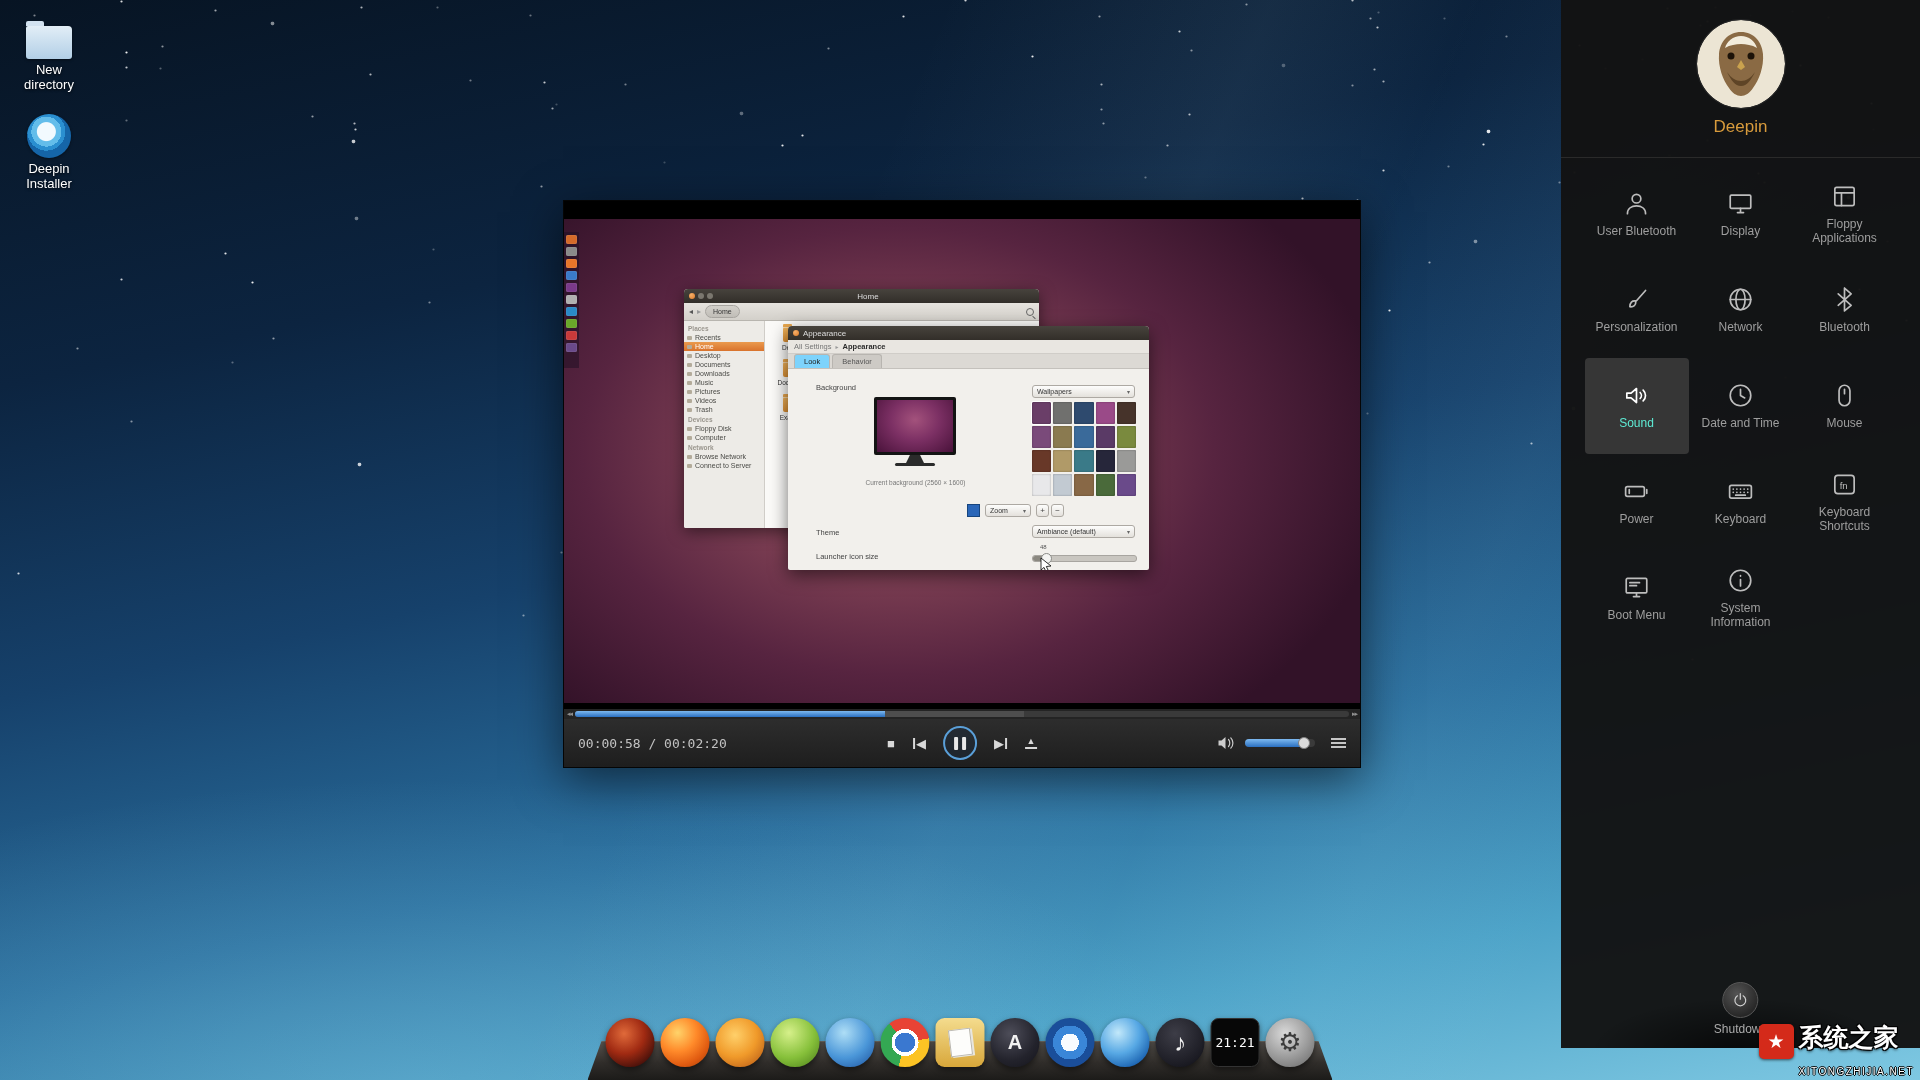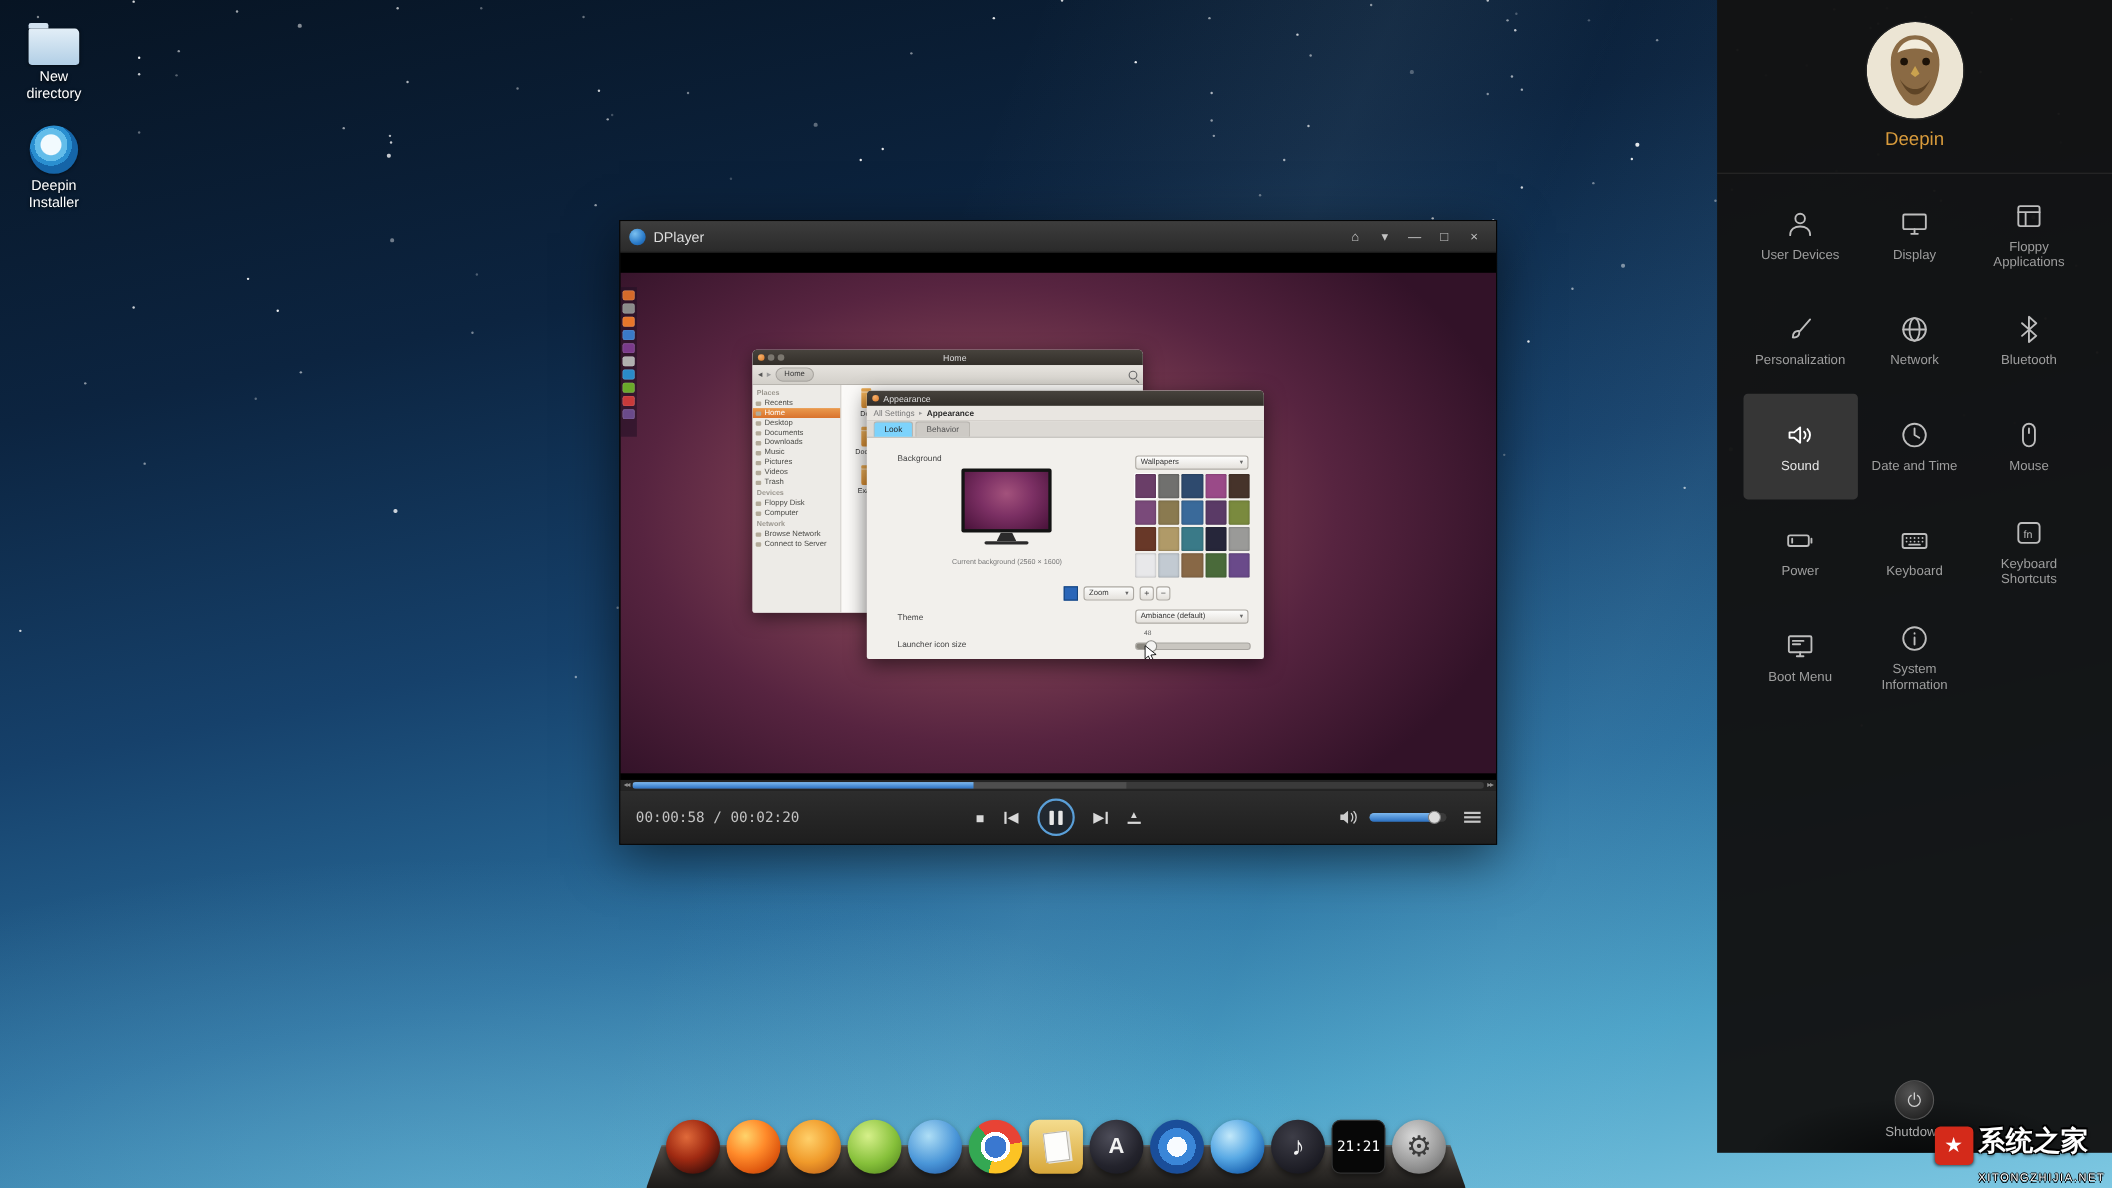--- a/index.html
+++ b/index.html
@@ -150,21 +150,21 @@
             background:radial-gradient(ellipse 210px 75px at 50% 104%, rgba(0,0,0,.65), transparent 72%)}
   .avatar{width:88px;height:88px;border-radius:50%;overflow:hidden;margin-top:20px;flex:none;cursor:pointer;box-shadow:0 0 0 1px rgba(255,255,255,.08)}
   .user-name{color:#d89b3c;font-size:17px;margin-top:9px}
   .cc-div{width:100%;border-top:1px solid #2a2a2a;margin-top:20px}
   .modules{display:grid;grid-template-columns:repeat(3,104px);width:312px;margin-top:8px}
   .module{height:96px;display:flex;flex-direction:column;align-items:center;justify-content:center;gap:7px;
           border-radius:4px;cursor:pointer;color:#bdbdbd}
   .module.selected{background:#363636;color:#fff}
   .module svg{width:29px;height:29px;stroke:currentColor;fill:none;stroke-width:1.4;stroke-linecap:round;stroke-linejoin:round;flex:none}
   .module .label{font-size:12px;color:#9e9e9e;text-align:center;line-height:1.15;max-width:92px}
-  .module.selected .label{color:#e5e5e5}
+  .module.selected .label{color:#5eead4}
   .shutdown{position:absolute;bottom:12px;left:50%;transform:translateX(-50%);display:flex;flex-direction:column;
             align-items:center;gap:4px;cursor:pointer}
   .sd-circle{width:36px;height:36px;border-radius:50%;background:radial-gradient(circle at 40% 32%,#545454,#262626 75%);
              border:1px solid #585858;display:flex;align-items:center;justify-content:center;box-sizing:border-box}
   .sd-circle svg{width:18px;height:18px;stroke:#cfcfcf;fill:none;stroke-width:1.6;stroke-linecap:round}
   .sd-label{font-size:12px;color:#ababab}
 
   
   .dock{position:absolute;left:50%;transform:translateX(-50%);bottom:0;z-index:4;display:flex;align-items:flex-end}
   .dock-shelf{position:absolute;bottom:0;left:-16px;right:-16px;height:38px;
@@ -215,31 +215,20 @@
 <div class="d-icon" style="left:7px;top:26px">
   <div class="d-folder"></div>
   <div class="d-label">New directory</div>
 </div>
 <div class="d-icon" style="left:7px;top:114px">
   <div class="d-deepin"></div>
   <div class="d-label">Deepin Installer</div>
 </div>
 
 <div class="player">
-  <div class="p-titlebar">
-    <span class="p-app-icon"></span>
-    <span class="p-title">DPlayer</span>
-    <div id="tb-btns" class="p-tb-btns">
-        <span class="tb-btn">⌂</span>
-        <span class="tb-btn">▾</span>
-        <span class="tb-btn">—</span>
-        <span class="tb-btn">□</span>
-        <span class="tb-btn">×</span>
-      </div>
-  </div>
 
   <div class="p-video">
     <div class="ubuntu">
       <div id="u-launcher" class="u-launcher">
           <div class="u-li" style="background: rgb(212, 106, 42);"></div>
           <div class="u-li" style="background: rgb(138, 138, 138);"></div>
           <div class="u-li" style="background: rgb(232, 118, 42);"></div>
           <div class="u-li" style="background: rgb(58, 122, 200);"></div>
           <div class="u-li" style="background: rgb(122, 58, 138);"></div>
           <div class="u-li" style="background: rgb(176, 176, 176);"></div>
@@ -434,21 +423,21 @@
   </div>
   <div class="user-name">Deepin</div>
   <div class="cc-div"></div>
 
   <div class="modules">
     <div class="module">
       <svg viewBox="0 0 24 24">
           <circle cx="12" cy="8" r="3.6"></circle>
           <path d="M4.5 20.5c0-4.5 3.5-6.5 7.5-6.5s7.5 2 7.5 6.5"></path>
         </svg>
-      <div class="label">User Devices</div>
+      <div class="label">User Bluetooth</div>
     </div>
     <div class="module">
       <svg viewBox="0 0 24 24">
           <rect x="3.5" y="5" width="17" height="11" rx="1"></rect>
           <path d="M9.5 19.5h5M12 16v3.5"></path>
         </svg>
       <div class="label">Display</div>
     </div>
     <div class="module">
       <svg viewBox="0 0 24 24">

